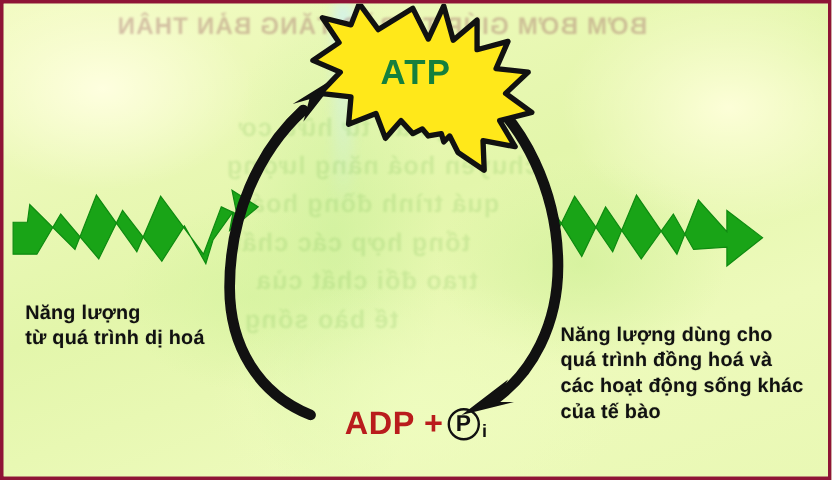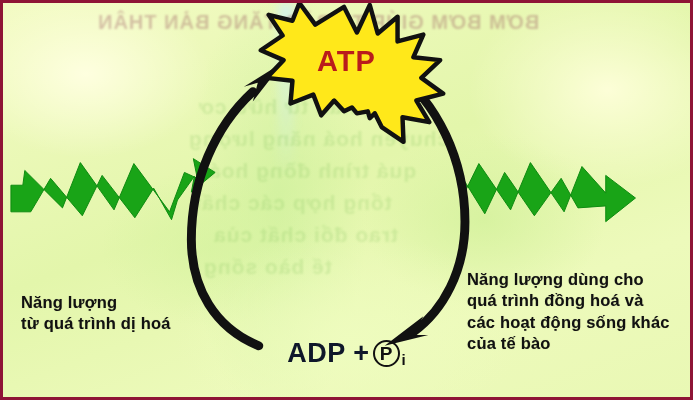--- a/index.html
+++ b/index.html
@@ -79,21 +79,21 @@
   }
   .label {
     position: absolute;
     color: #111111;
     font-weight: bold;
     line-height: 1.30;
     white-space: pre-line;
     letter-spacing: 0.2px;
     text-shadow: 0 0 1px rgba(0,0,0,0.22);
   }
-  #label-left  { left: 18px;  top: 248px; font-size: 16.5px; margin-top: 41px; }
+  #label-left  { left: 18px;  top: 248px; font-size: 16.5px; }
   #label-right { left: 464px; top: 266px; font-size: 16.5px; }
 
   #atp-text {
     position: absolute;
     left: 0; top: 0; width: 100%;
     text-align: center;
     pointer-events: none;
   }
   #adp-row {
     position: absolute;
@@ -102,21 +102,21 @@
     width: 100%;
     display: flex;
     justify-content: center;
     align-items: center;
     gap: 3px;
     pointer-events: none;
   }
   #adp-text {
     font-size: 27px;
     font-weight: bold;
-    color: #0f172a;
+    color: #b91c1c;
     letter-spacing: 0.5px;
   }
   .pcircle {
     width: 27px;
     height: 27px;
     border: 2.6px solid #111111;
     border-radius: 50%;
     display: inline-flex;
     align-items: center;
     justify-content: center;
@@ -199,21 +199,21 @@
 
     <g>
       <polygon points="344,4 357,30 370,2 378,31 398,14 398,39 424,32 414,55 441,58 422,76
                 444,92 417,99 430,121 403,116 404,141 382,126 375,112 370,117 368,110
                 357,112 352,106 344,110 334,99 321,114 313,93 290,102 292,79
                 266,76 283,58 260,48 282,33 268,12 292,18 299,0 315,22" fill="#ffe81a" stroke="#111111" stroke-width="4.5" stroke-linejoin="round"></polygon>
     </g>
   </svg>
 
   <div id="atp-text" style="top:42px;">
-    <span style="font-size:29px;font-weight:bold;color:#b91c1c;letter-spacing:1px;">ATP</span>
+    <span style="font-size:29px;font-weight:bold;color:#15803d;letter-spacing:1px;">ATP</span>
   </div>
 
   <div id="adp-row">
     <span id="adp-text">ADP +</span>
     <span class="pcircle">P</span>
     <span id="p-sub">i</span>
   </div>
 
   <div class="label" id="label-left">Năng lượng
 từ quá trình dị hoá</div>

